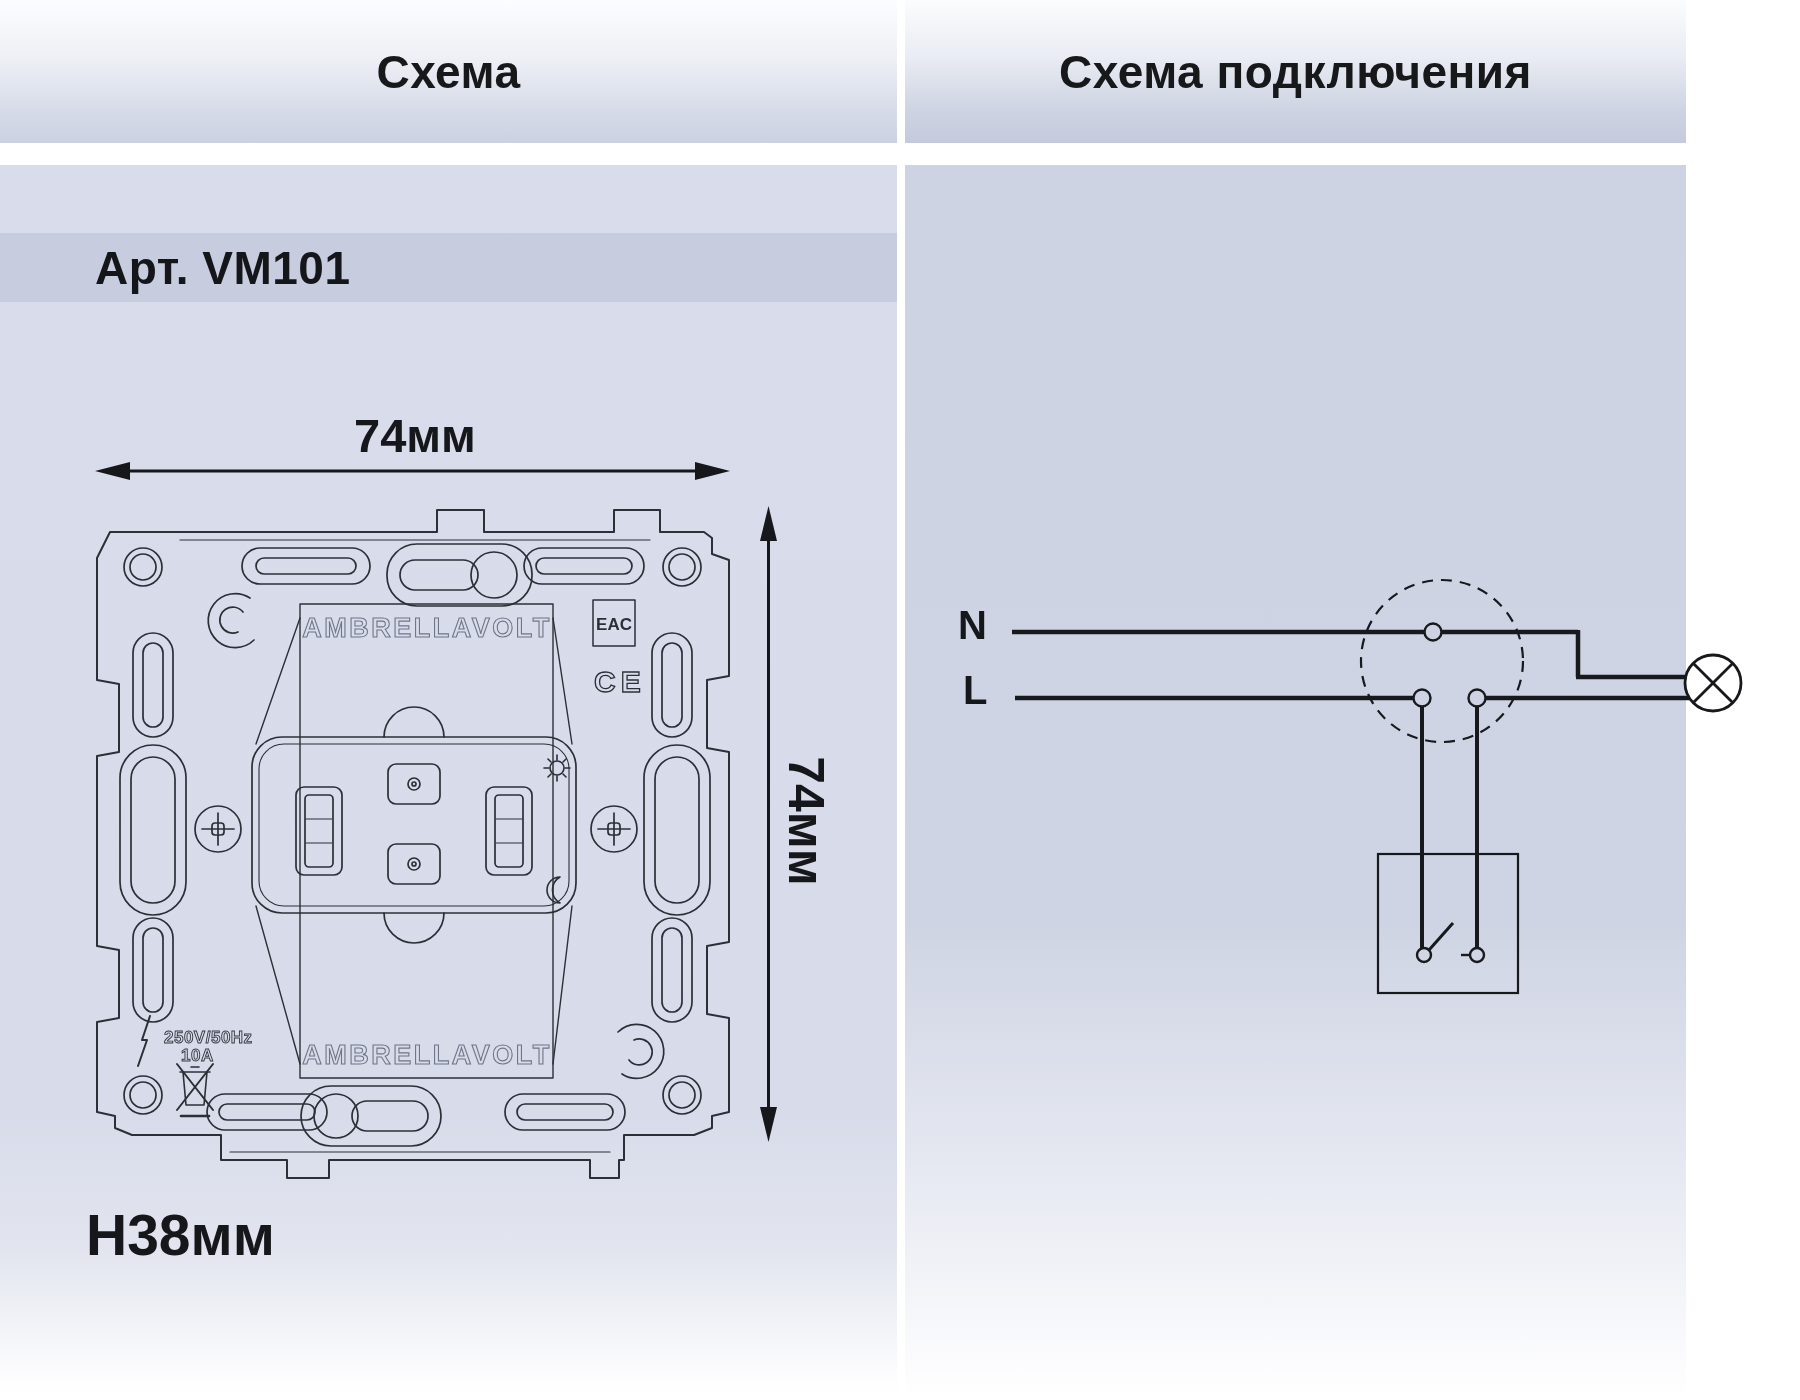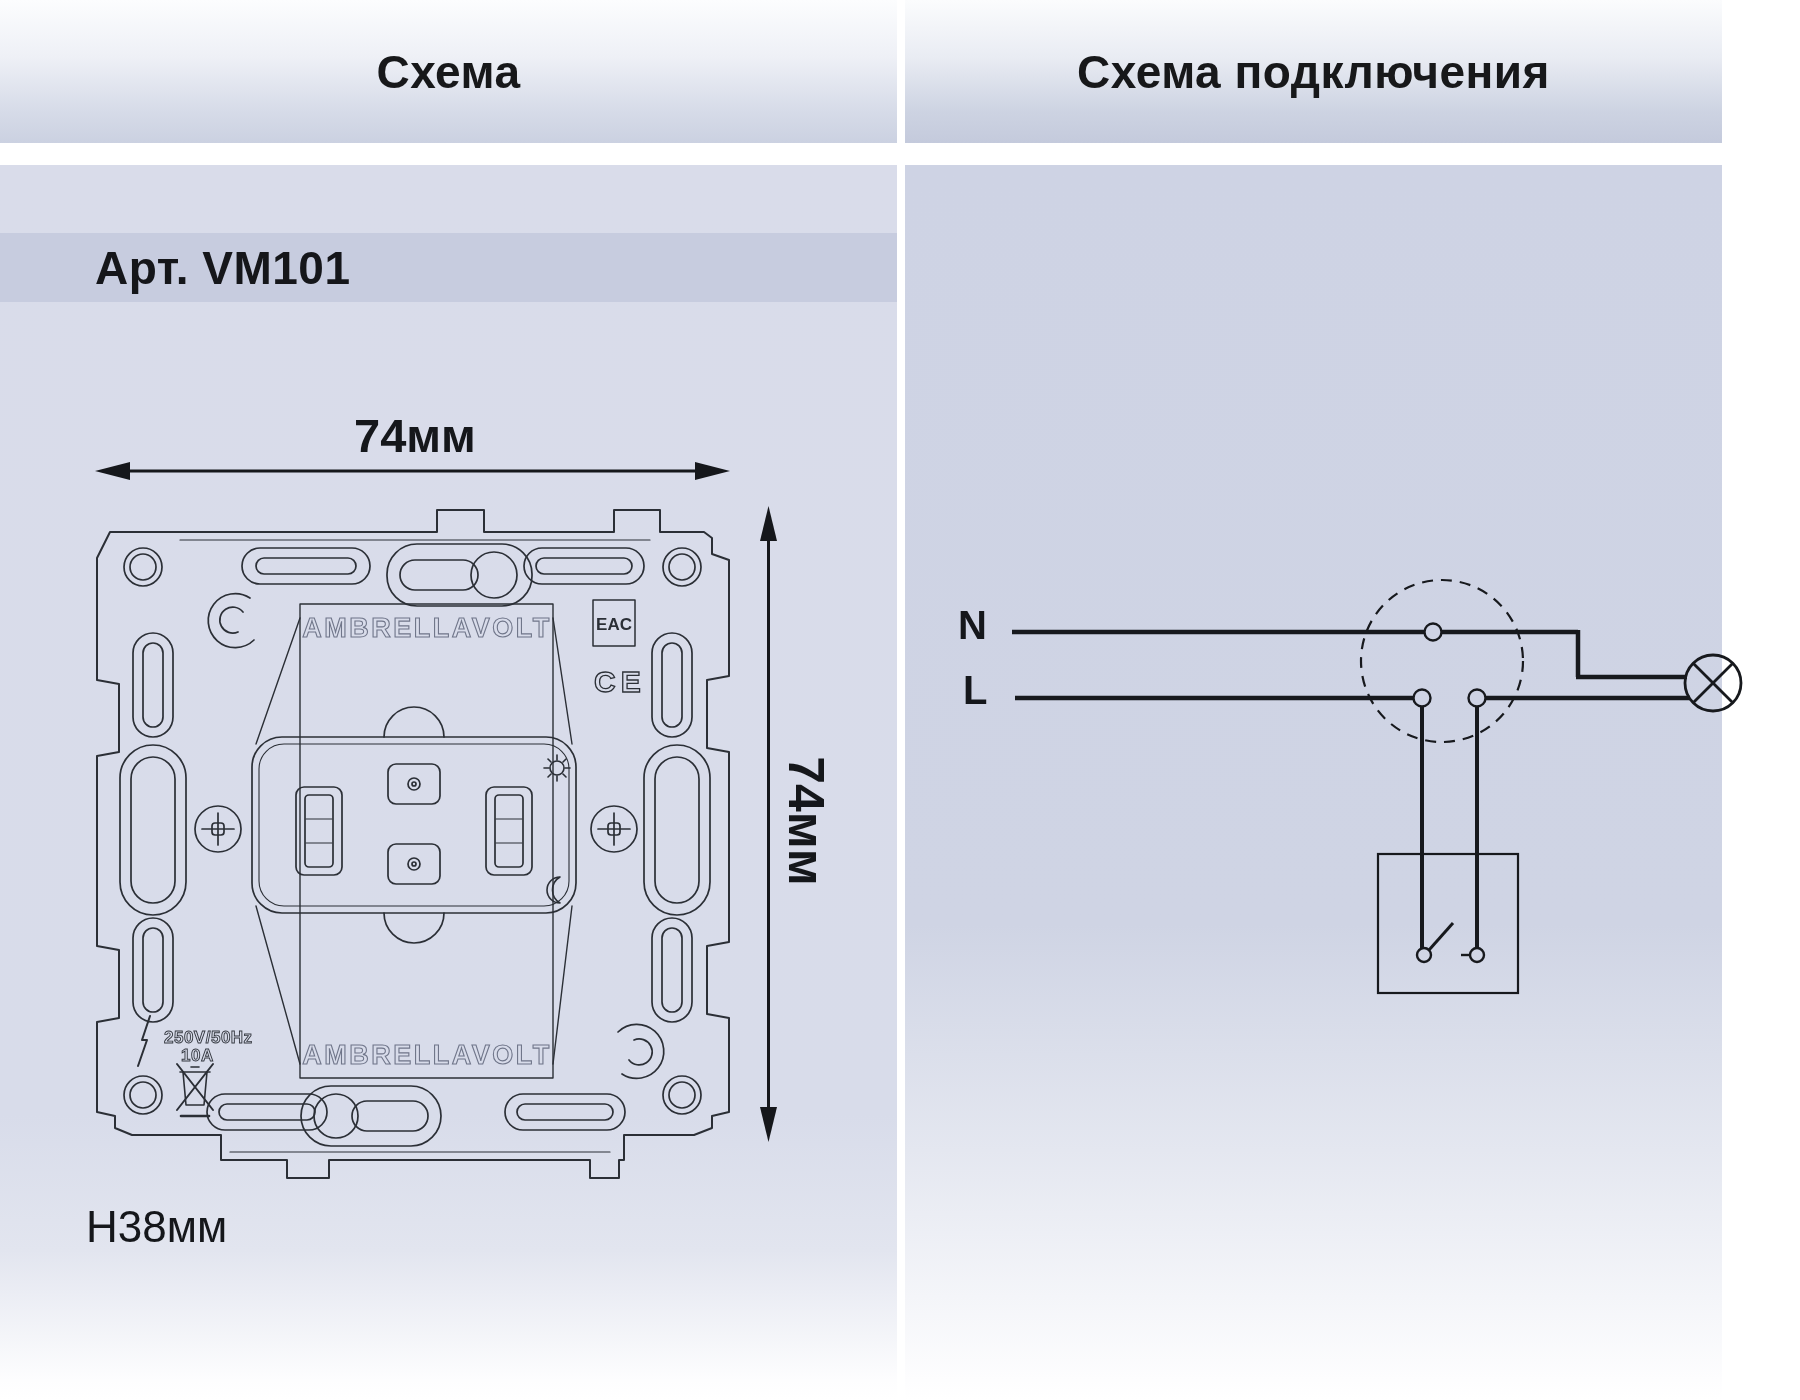--- a/index.html
+++ b/index.html
@@ -1,35 +1,35 @@
 <!DOCTYPE html>
 <html><head>
 <meta charset="utf-8">
 <style>
   html,body{margin:0;padding:0;background:#ffffff;}
   .canvas{position:relative;width:1800px;height:1400px;background:#ffffff;overflow:hidden;
           font-family:"Liberation Sans","DejaVu Sans",sans-serif;}
   .col{position:absolute;top:0;height:1400px;}
   .col-left{left:0;width:897px;}
-  .col-right{left:905px;width:781px;padding-left:36px;}
+  .col-right{left:905px;width:781px;}
   .col-header{position:absolute;top:0;left:0;right:0;height:143px;
       background:linear-gradient(180deg,#fcfdfe 0%,#eef0f6 40%,#d6dbe8 78%,#cbd1e1 100%);
       display:flex;align-items:center;justify-content:center;}
   .col-right .col-header{background:linear-gradient(180deg,#fbfcfd 0%,#e9ecf3 40%,#cdd3e2 78%,#c4cadc 100%);}
   .header-text{font-size:46px;font-weight:700;color:#17181a;letter-spacing:0.5px;}
   .col-body{position:absolute;top:165px;left:0;right:0;bottom:0;}
   .col-left .col-body{background:linear-gradient(180deg,#d9dcea 0px,#d8dcea 950px,#e2e5ef 1085px,#fdfdfe 1215px,#ffffff 1235px);}
   .col-right .col-body{background:linear-gradient(180deg,#ced3e4 0px,#cfd4e4 760px,#e4e7f0 985px,#fdfdfe 1215px,#ffffff 1235px);}
   .art-band{position:absolute;top:68px;left:0;right:0;height:69px;background:#c7ccdf;
       display:flex;align-items:center;}
   .art-text{font-size:46px;font-weight:600;color:#15161a;margin-left:95px;letter-spacing:0.5px;}
   .label{position:absolute;color:#15171b;white-space:nowrap;}
   .dim-top{left:0;top:408px;width:830px;text-align:center;font-size:47px;font-weight:600;}
   .dim-right{left:806px;top:821px;transform:translate(-50%,-50%) rotate(90deg);font-size:50px;font-weight:600;}
-  .dim-depth{left:86px;top:1202px;font-size:44px;font-weight:400;}
+  .dim-depth{left:86px;top:1202px;font-size:57px;font-weight:700;}
   .wire-n{left:958px;top:603px;font-size:40px;font-weight:700;}
   .wire-l{left:963px;top:668px;font-size:40px;font-weight:700;}
   svg.art{position:absolute;left:0;top:0;pointer-events:none;}
   svg text{font-family:"Liberation Sans","DejaVu Sans",sans-serif;}
   .brand-text{font-size:27px;font-weight:700;letter-spacing:2.5px;fill:none;stroke:#70768a;stroke-width:1.1px;}
   .rating-text{font-size:17px;font-weight:700;fill:none;stroke:#33373f;stroke-width:0.9px;letter-spacing:0.5px;}
   .eac-text{font-size:17px;font-weight:700;fill:#2b2f36;}
   .ce-text{font-size:30px;font-weight:700;fill:none;stroke:#2b2f36;stroke-width:1.3px;letter-spacing:5px;}
 </style>
 </head>

